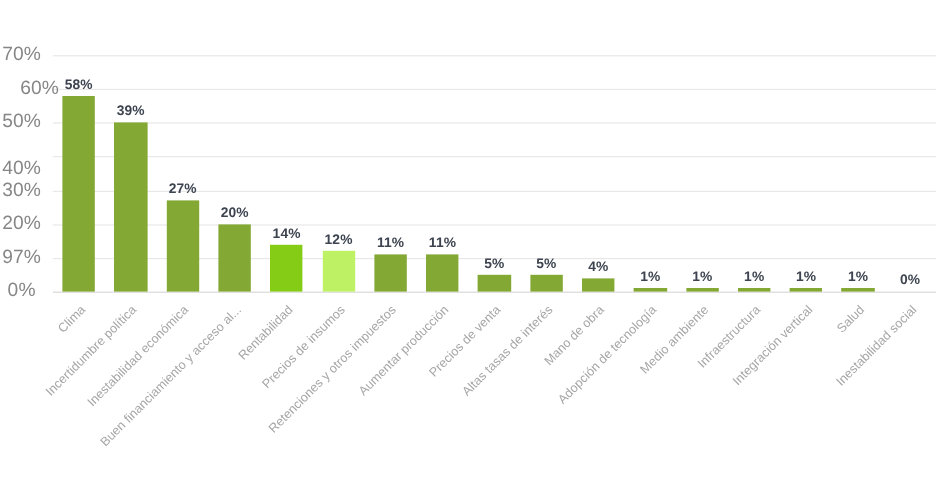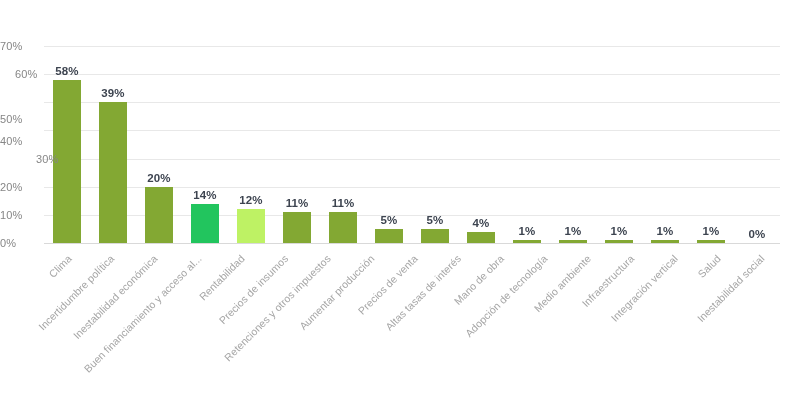--- a/index.html
+++ b/index.html
@@ -40,22 +40,22 @@
     background: #e8e8e8;
   }
   .gridline.axis-zero {
     background: #d9d9d9;
   }
 
   .ytick {
     position: absolute;
     left: 0;
     width: 36px;
-    text-align: left;
-    font-size: 11px;
+    text-align: center;
+    font-size: 16px;
     color: #868686;
     letter-spacing: 0.1px;
     transform: translateY(-50%);
     white-space: nowrap;
   }
 
   
   .bars {
     position: absolute;
     left: 0;
@@ -142,26 +142,31 @@
           <div class="bar" title="Clima 58%" style="height: 163.229px; background: rgb(131, 168, 51);">
             <div class="bar-label" style="color: rgb(61, 68, 80);">58%</div>
           </div>
         </div>
         <div class="bar-slot">
           <div class="bar" title="Incertidumbre política 39%" style="height: 141px; background: rgb(131, 168, 51);">
             <div class="bar-label" style="color: rgb(61, 68, 80);">39%</div>
           </div>
         </div>
         <div class="bar-slot">
+          <div class="bar" title="Inestabilidad económica 27%" style="height: 75.9857px; background: rgb(131, 168, 51);">
+            <div class="bar-label" style="color: rgb(61, 68, 80);">27%</div>
+          </div>
+        </div>
+        <div class="bar-slot">
           <div class="bar" title="Buen financiamiento y acceso al... 20%" style="height: 56.2857px; background: rgb(131, 168, 51);">
             <div class="bar-label" style="color: rgb(61, 68, 80);">20%</div>
           </div>
         </div>
         <div class="bar-slot">
-          <div class="bar" title="Rentabilidad 14%" style="height: 39.4px; background: #22c55e;">
+          <div class="bar" title="Rentabilidad 14%" style="height: 39.4px; background: #84cc16;">
             <div class="bar-label" style="color: rgb(61, 68, 80);">14%</div>
           </div>
         </div>
         <div class="bar-slot">
           <div class="bar" title="Precios de insumos 12%" style="height: 33.7714px; background: #bef264;">
             <div class="bar-label" style="color: rgb(61, 68, 80);">12%</div>
           </div>
         </div>
         <div class="bar-slot">
           <div class="bar" title="Retenciones y otros impuestos 11%" style="height: 30.9571px; background: rgb(131, 168, 51);">
@@ -217,25 +222,25 @@
           <div class="bar" title="Inestabilidad social 0%" style="height: 0px; background: rgb(131, 168, 51);">
             <div class="bar-label" style="color: rgb(61, 68, 80);">0%</div>
           </div>
         </div>
       </div>
   </div>
 
   <div id="yticks">
       <div class="ytick" style="top: 46px;">70%</div>
       <div class="ytick" style="top: 74.1429px; margin-left: 15px;">60%</div>
-      <div class="ytick" style="top: 119px;">50%</div>
+      <div class="ytick" style="top: 102px;">50%</div>
       <div class="ytick" style="top: 141px;">40%</div>
-      <div class="ytick" style="top: 158.571px; padding-left: 36px;">30%</div>
+      <div class="ytick" style="top: 158.571px;">30%</div>
       <div class="ytick" style="top: 186.714px;">20%</div>
-      <div class="ytick" style="top: 214.857px;">10%</div>
+      <div class="ytick" style="top: 214.857px;">97%</div>
       <div class="ytick" style="top: 243px;">0%</div>
     </div>
 
   <div class="cats" id="cats">
       <div class="cat-slot">
         <div class="cat-label" style="color: rgb(166, 166, 166);">Clima</div>
       </div>
       <div class="cat-slot">
         <div class="cat-label" style="color: rgb(166, 166, 166);">Incertidumbre política</div>
       </div>

